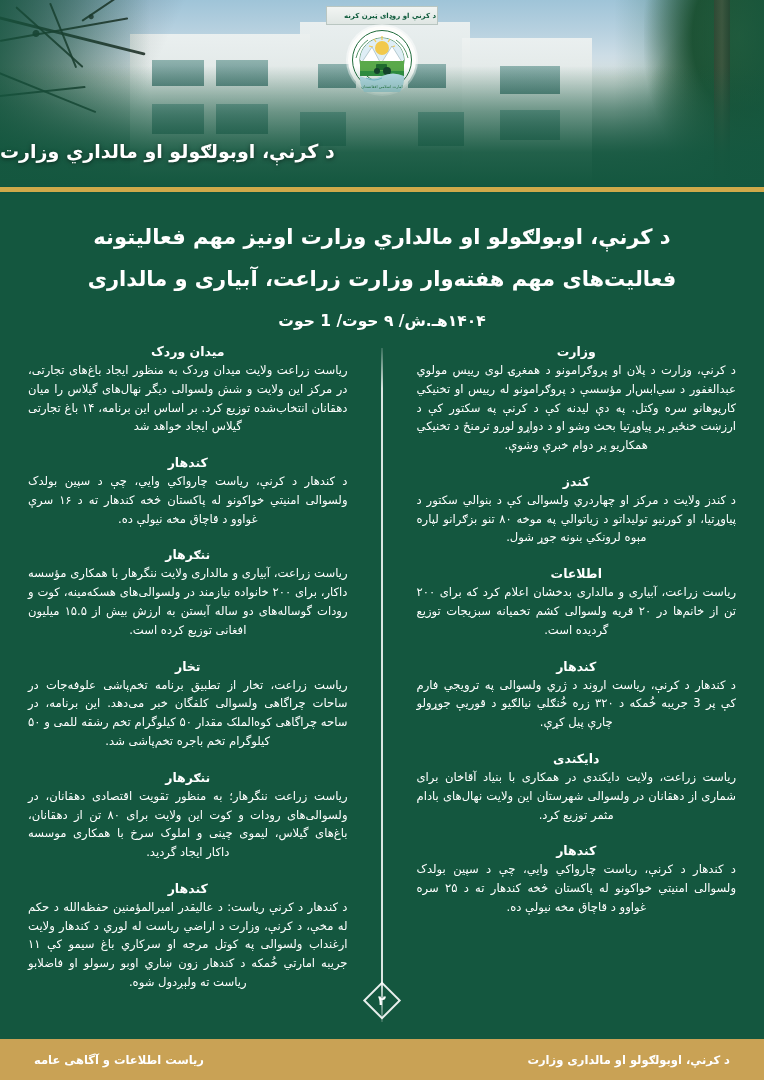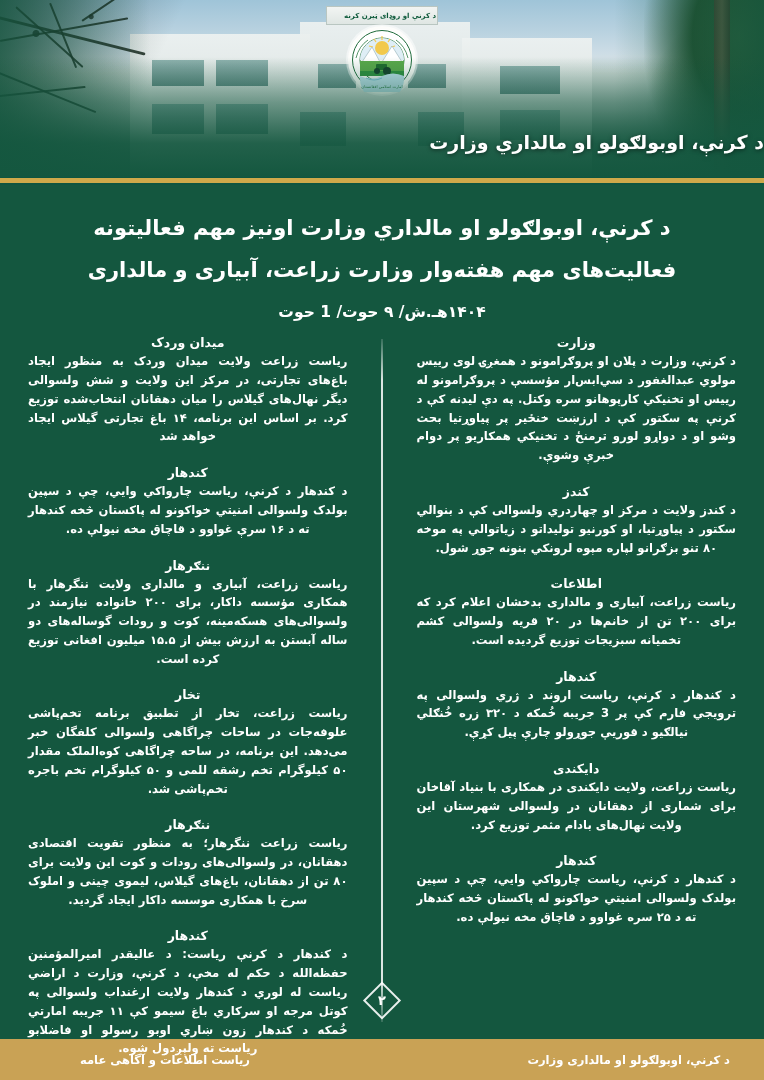--- a/index.html
+++ b/index.html
@@ -93,21 +93,21 @@
     position:absolute; left:50%; top:26px; transform:translateX(-50%);
     width:68px; height:68px; border-radius:50%;
     background:#fdfdfb;
     box-shadow:0 0 0 2px rgba(255,255,255,.5);
     display:flex; align-items:center; justify-content:center;
   }
   .emblem svg { width:64px; height:64px; display:block; }
 
   .hero-title {
     position:absolute; left:0; right:0; bottom:24px;
-    text-align:right;
+    text-align:left;
     color:#ffffff;
     font-size:19px;
     font-weight:bold;
     letter-spacing:.3px;
     text-shadow:0 1px 4px rgba(0,0,0,.55);
   }
 
   
   .gold-rule {
     width:100%; height:8px;
@@ -159,21 +159,21 @@
     text-align:center;
     font-size:12.5px;
     font-weight:bold;
     margin-bottom:2px;
     color:#ffffff;
   }
   .entry-body {
     text-align:justify;
     text-align-last:center;
     font-size:11.6px;
-    font-weight:bold;
+    font-weight:normal;
     line-height:1.62;
     color:#ffffff;
   }
 
   
   .page-badge {
     position:absolute;
     left:50%; bottom:22px; transform:translateX(-50%);
     width:27px; height:27px;
   }
@@ -192,21 +192,21 @@
   .footer {
     flex:0 0 auto;
     height:44px;
     background:#c9a255;
     border-top:3px solid #14573f;
     display:flex; align-items:center;
     padding:0 34px;
     color:#ffffff;
   }
   .footer .f-right { flex:1; text-align:right; font-size:11.5px; font-weight:bold; }
-  .footer .f-left  { flex:1; text-align:left;  font-size:11.5px; font-weight:bold;margin-left:46px; }
+  .footer .f-left  { flex:1; text-align:left;  font-size:11.5px; font-weight:bold; }
 </style>
 </head>
 <body>
 
 <div class="page">
 
   <div class="hero">
     <div class="hero-photo"></div>
 
     <div class="bld" style="left:130px; top:34px; width:180px; height:152px;"></div>

